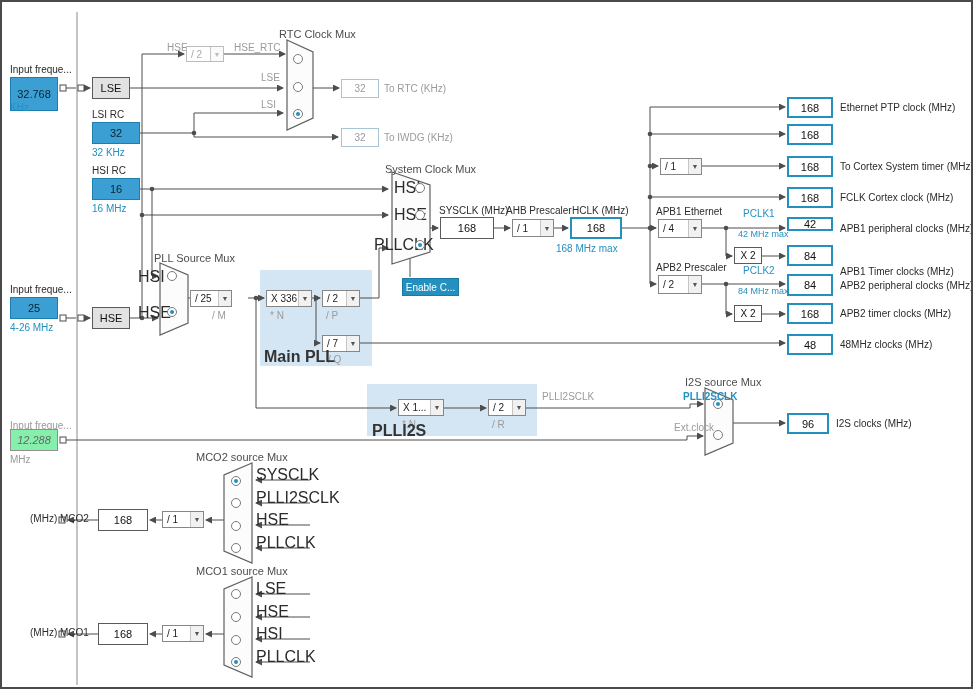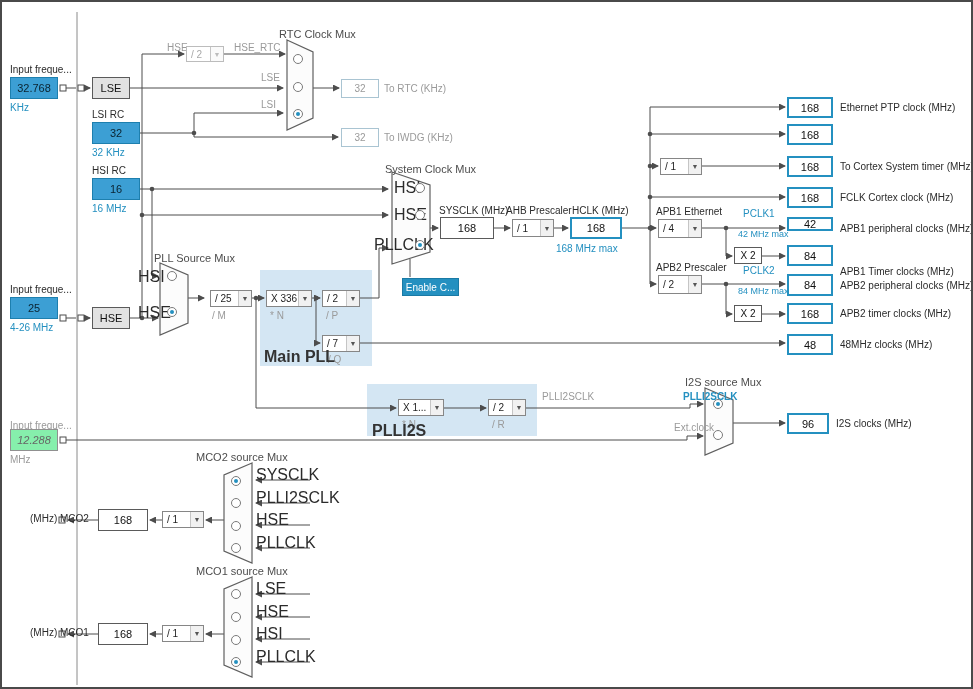--- a/index.html
+++ b/index.html
@@ -157,21 +157,21 @@
       <polygon points="285,38 311,50 311,116 285,128"></polygon>
       <polygon points="390,170 428,183 428,250 390,262"></polygon>
       <polygon points="158,261 186,273 186,321 158,333"></polygon>
       <polygon points="703,386 731,398 731,441 703,453"></polygon>
       <polygon points="250,461 222,473 222,549 250,561"></polygon>
       <polygon points="250,575 222,587 222,663 250,675"></polygon>
     </g>
   </svg>
 
   <div class="lbl" style="left:8px;top:62px">Input freque...</div>
-  <div class="vbox blue-fill" style="left:8px;top:75px;width:48px;height:22px">32.768</div>
+  <div class="vbox blue-fill" style="left:8px;top:75px;width:48px;height:34px">32.768</div>
   <div class="lbl blue" style="left:8px;top:100px">KHz</div>
   <div class="vbox src" style="left:90px;top:75px;width:38px;height:22px">LSE</div>
 
   <div class="lbl" style="left:90px;top:107px">LSI RC</div>
   <div class="vbox blue-fill" style="left:90px;top:120px;width:48px;height:22px">32</div>
   <div class="lbl blue" style="left:90px;top:145px">32 KHz</div>
 
   <div class="lbl" style="left:90px;top:163px">HSI RC</div>
   <div class="vbox blue-fill" style="left:90px;top:176px;width:48px;height:22px">16</div>
   <div class="lbl blue" style="left:90px;top:201px">16 MHz</div>
@@ -200,21 +200,21 @@
   <div class="vbox disabled small" style="left:339px;top:77px;width:38px;height:19px">32</div>
   <div class="lbl gray" style="left:382px;top:81px">To RTC (KHz)</div>
   <div class="vbox disabled small" style="left:339px;top:126px;width:38px;height:19px">32</div>
   <div class="lbl gray" style="left:382px;top:130px">To IWDG (KHz)</div>
 
   <div class="title" style="left:152px;top:250px">PLL Source Mux</div>
   <div class="lbl lbl11" style="left:136px;top:266px">HSI</div>
   <div class="lbl lbl11" style="left:136px;top:302px">HSE</div>
   <div class="radio" style="left:165px;top:269px"></div>
   <div class="radio sel" style="left:165px;top:305px"></div>
-  <div class="combo" style="left:208px;top:288px;width:42px;height:17px">
+  <div class="combo" style="left:188px;top:288px;width:42px;height:17px">
     <span class="t">/ 25</span>
     <span class="a">▼</span>
   </div>
   <div class="lbl gray" style="left:210px;top:308px">/ M</div>
 
   <div class="combo" style="left:264px;top:288px;width:46px;height:17px">
     <span class="t">X 336</span>
     <span class="a">▼</span>
   </div>
   <div class="lbl gray" style="left:268px;top:308px">* N</div>

